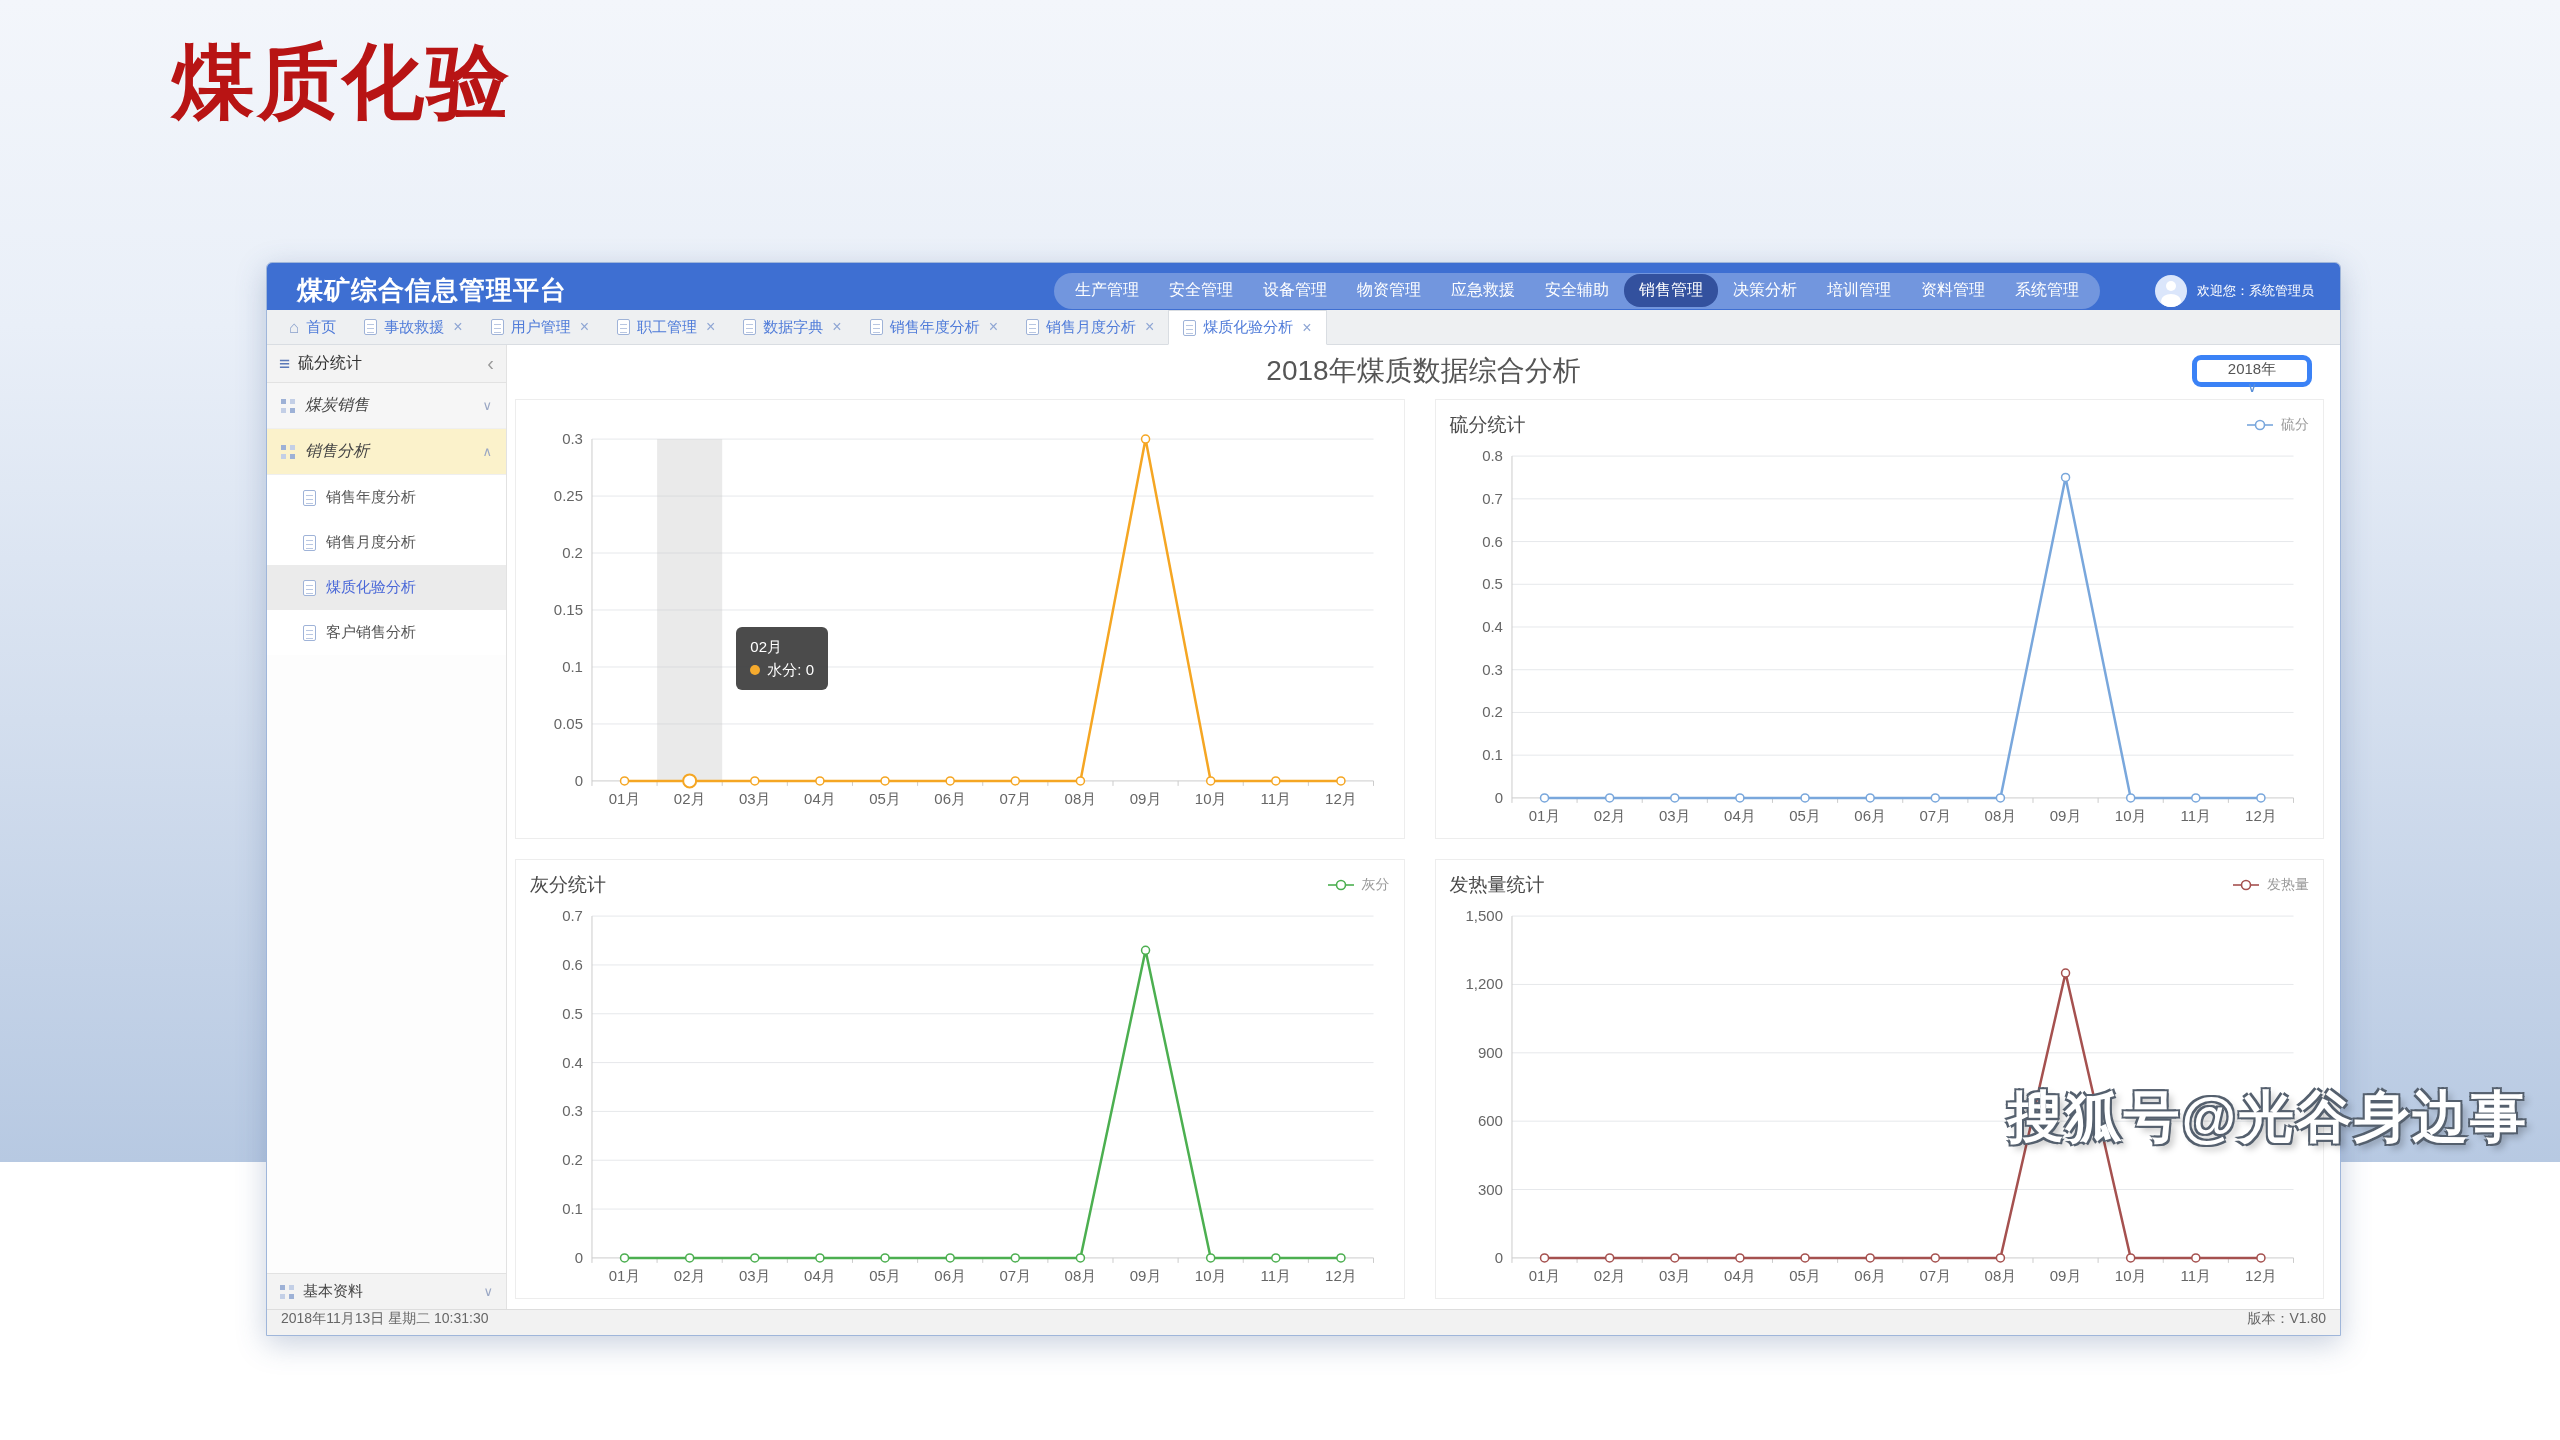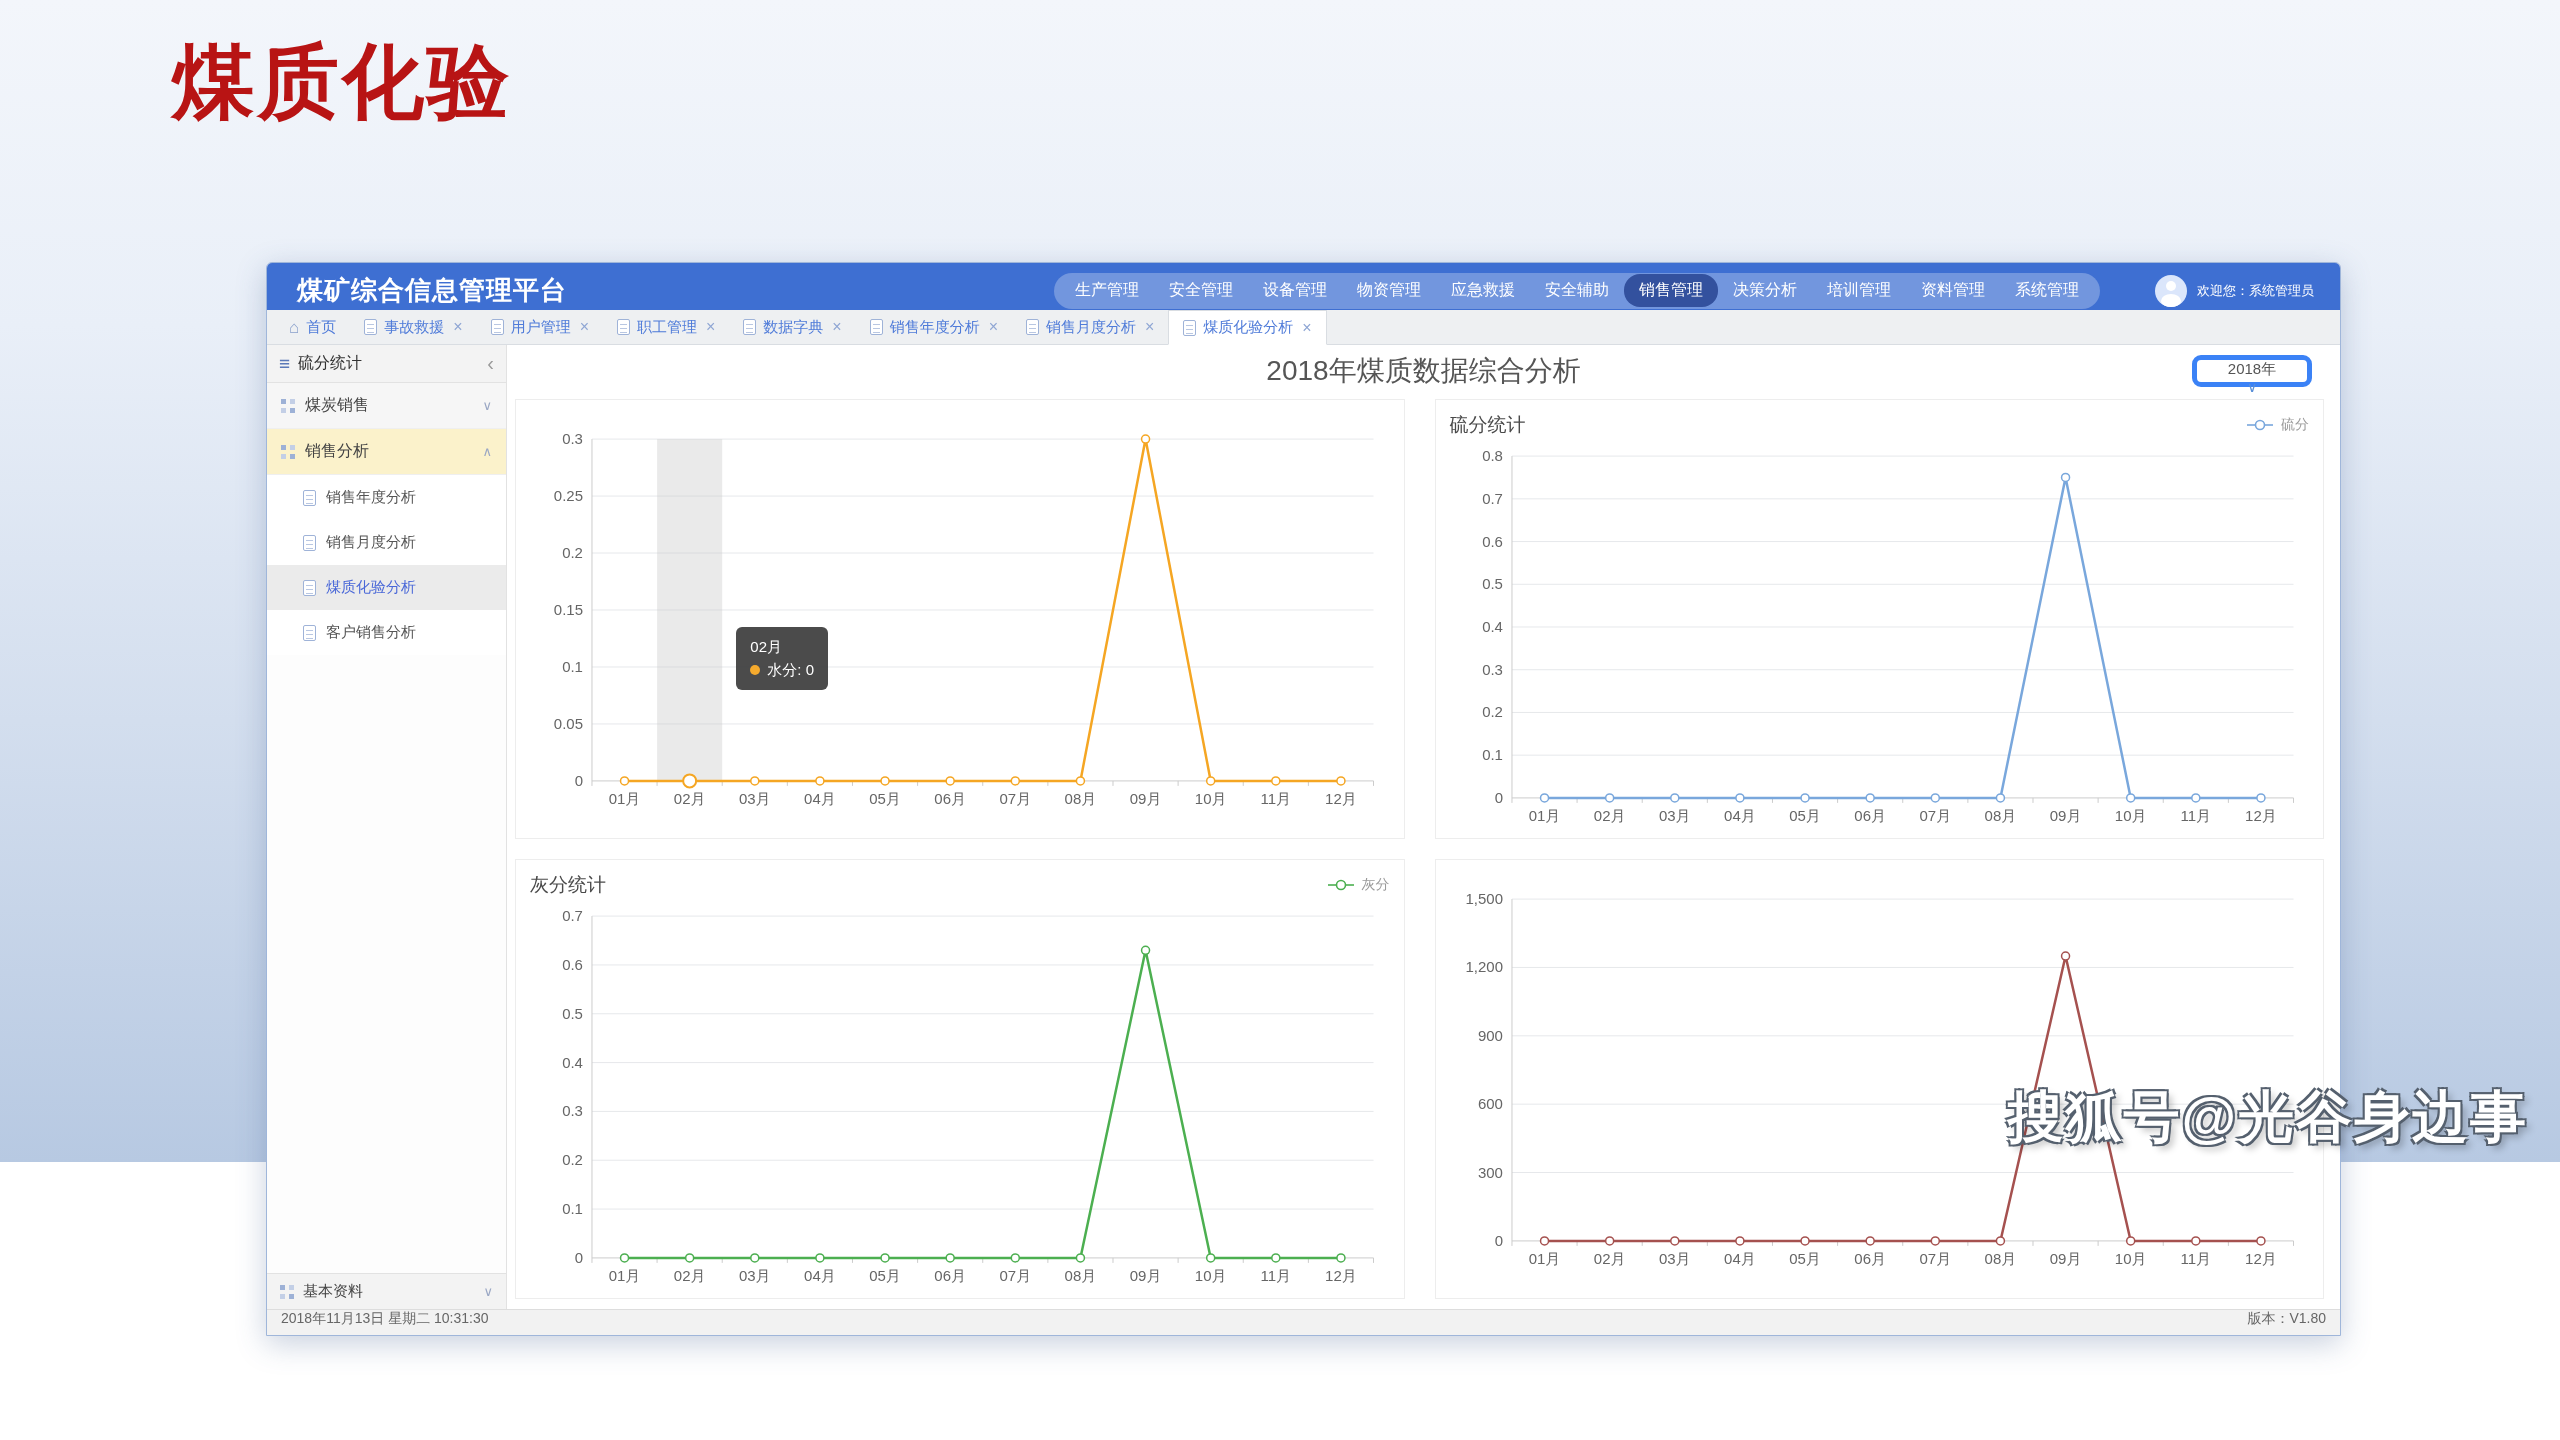--- a/index.html
+++ b/index.html
@@ -54,21 +54,21 @@
   
   .app-body { flex:1; display:flex; min-height:0; }
 
   .sidebar { width:240px; flex:none; background:#fdfdfd; border-right:1px solid #e2e2e2;
              display:flex; flex-direction:column; }
   .sidebar-header { height:38px; flex:none; background:#f3f3f3; border-bottom:1px solid #e2e2e2;
                     display:flex; align-items:center; gap:8px; padding:0 12px; font-size:16px; color:#333; }
   .stack-icon { color:#5b79b8; font-size:19px; line-height:1; }
   .collapse   { margin-left:auto; color:#999; font-size:20px; cursor:pointer; }
   .side-group { height:46px; display:flex; align-items:center; gap:10px; padding:0 14px;
-                font-size:16px; color:#444; background:#f6f6f6; border-bottom:1px solid #efefef; cursor:pointer; }
+                font-size:16px; color:#444; background:#f6f6f6; border-bottom:1px solid #efefef; cursor:pointer;font-style:italic; }
   .side-group.highlight { background:var(--sidebar-highlight); }
   .side-group .chev { margin-left:auto; color:#9aa7c4; font-size:13px; }
   .side-child { height:45px; display:flex; align-items:center; gap:10px; padding:0 12px 0 36px;
                 font-size:15px; color:#555; background:#fff; cursor:pointer; }
   .side-child.selected { background:#ebebeb; color:var(--selected-item-text); }
   .sidebar-footer { margin-top:auto; height:36px; flex:none; background:#f3f3f3; border-top:1px solid #e2e2e2;
                     display:flex; align-items:center; gap:9px; padding:0 13px; font-size:15px; color:#444; cursor:pointer; }
   .sidebar-footer .chev { margin-left:auto; color:#9aa7c4; font-size:13px; }
 
   .content { flex:1; min-width:0; background:#fff; display:flex; flex-direction:column; }
@@ -428,20 +428,30 @@
                   <circle cx="485.58333333333337" cy="356" r="4" fill="#fff" stroke="#4CAF50" stroke-width="1.5"></circle>
                   <circle cx="550.75" cy="356" r="4" fill="#fff" stroke="#4CAF50" stroke-width="1.5"></circle>
                   <circle cx="615.9166666666667" cy="48.199999999999996" r="4" fill="#fff" stroke="#4CAF50" stroke-width="1.5"></circle>
                   <circle cx="681.0833333333334" cy="356" r="4" fill="#fff" stroke="#4CAF50" stroke-width="1.5"></circle>
                   <circle cx="746.25" cy="356" r="4" fill="#fff" stroke="#4CAF50" stroke-width="1.5"></circle>
                   <circle cx="811.4166666666667" cy="356" r="4" fill="#fff" stroke="#4CAF50" stroke-width="1.5"></circle>
                 </svg>
               </div>
   </div>
             <div class="chart-panel">
+    <div class="chart-header">
+      <span class="chart-title">发热量统计</span>
+      <span class="chart-legend">
+                  <svg width="30" height="12">
+                    <line x1="2" y1="6" x2="28" y2="6" stroke="#A5514F" stroke-width="1.6"></line>
+                    <circle cx="15" cy="6" r="4.5" fill="#fff" stroke="#A5514F" stroke-width="1.6"></circle>
+                  </svg>
+                  <span>发热量</span>
+                </span>
+    </div>
     <div class="plot">
                 <svg viewBox="0 0 860 392" width="100%" height="100%">
                   <line x1="62" y1="287.6" x2="844" y2="287.6" stroke="#e6e8eb" stroke-width="1"></line>
                   <line x1="62" y1="219.2" x2="844" y2="219.2" stroke="#e6e8eb" stroke-width="1"></line>
                   <line x1="62" y1="150.8" x2="844" y2="150.8" stroke="#e6e8eb" stroke-width="1"></line>
                   <line x1="62" y1="82.39999999999999" x2="844" y2="82.39999999999999" stroke="#e6e8eb" stroke-width="1"></line>
                   <line x1="62" y1="14" x2="844" y2="14" stroke="#e6e8eb" stroke-width="1"></line>
                   <line x1="62" y1="14" x2="62" y2="356" stroke="#ccc" stroke-width="1"></line>
                   <line x1="62" y1="356" x2="844" y2="356" stroke="#ccc" stroke-width="1"></line>
                   <line x1="62" y1="356" x2="62" y2="361" stroke="#ccc" stroke-width="1"></line>

